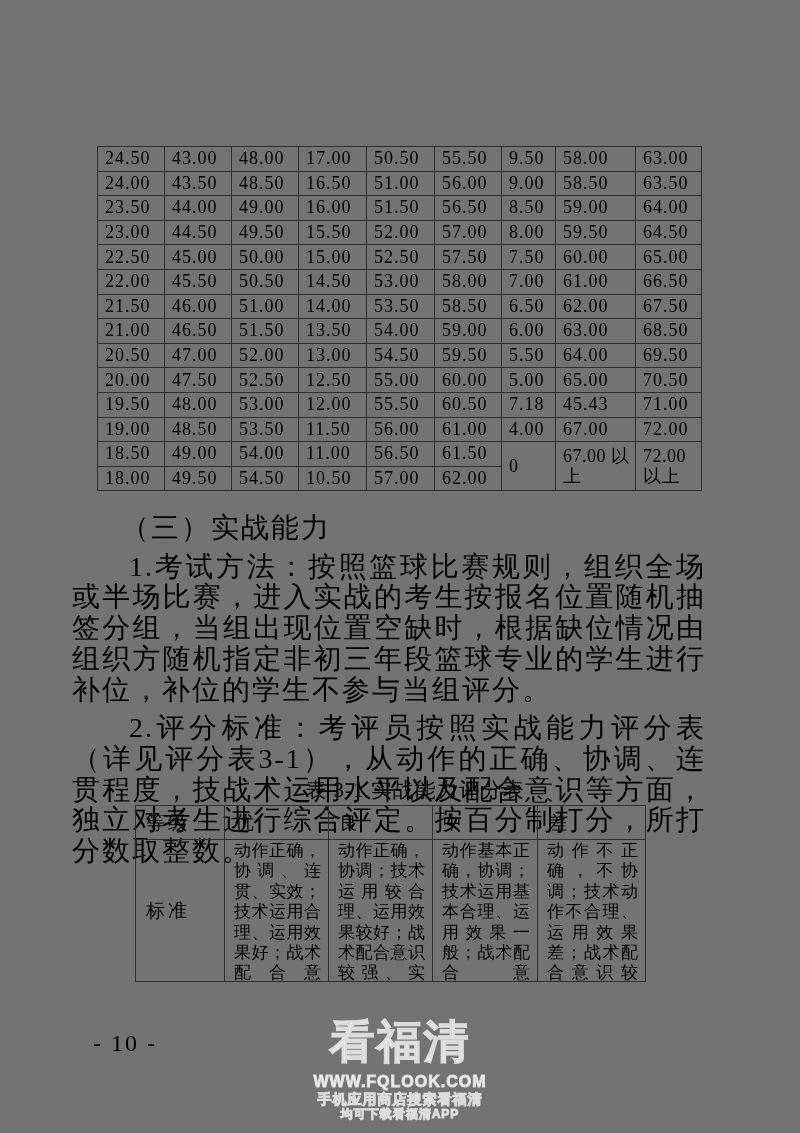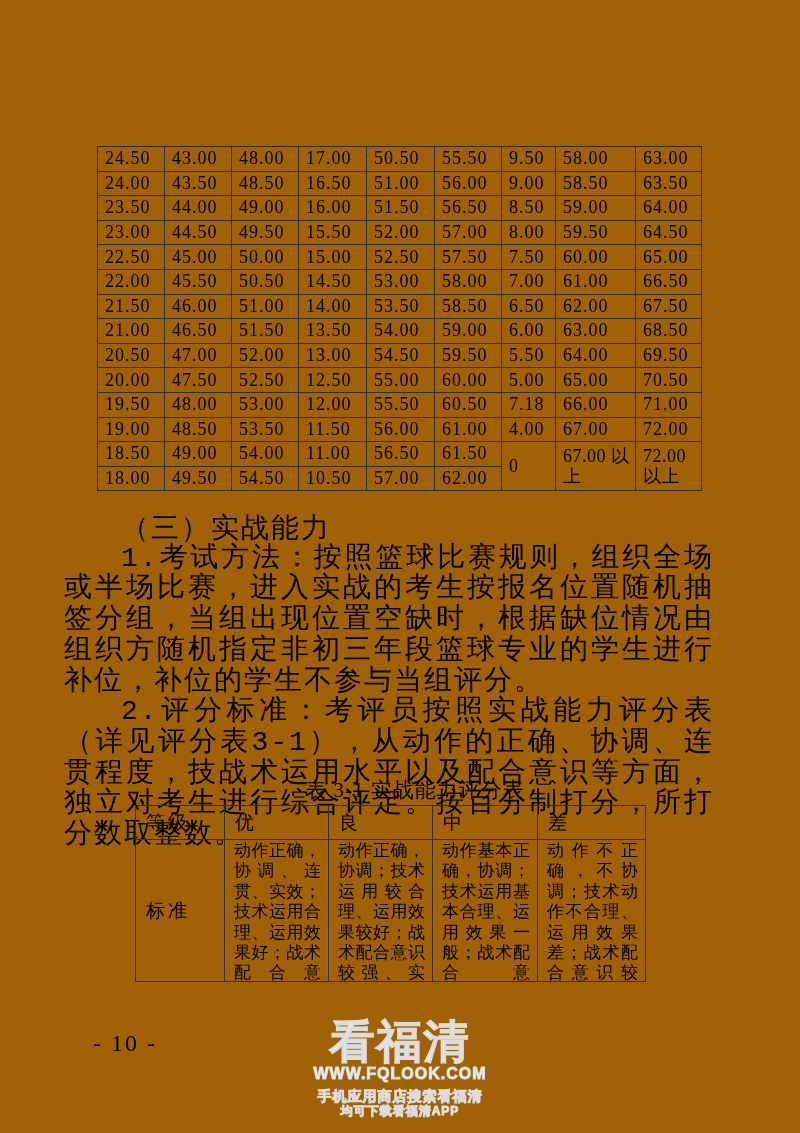--- a/index.html
+++ b/index.html
@@ -1,35 +1,35 @@
 <!DOCTYPE html>
 <html><head>
 <meta charset="utf-8">
 <style>
   html,body{margin:0;padding:0;background:#ffffff;}
   .page{
-    position:relative;width:800px;height:1133px;background:#a16207;overflow:hidden;
+    position:relative;width:800px;height:1133px;background:#737373;overflow:hidden;
     font-family:"Liberation Serif","DejaVu Serif",serif;color:#000;
   }
   
   table{border-collapse:collapse;table-layout:fixed;}
   td{border:1px solid #2f2f2f;overflow:hidden;white-space:normal;}
   .score-table{position:absolute;left:97px;top:146px;width:604px;}
   .score-table td{
     height:23.6px;padding:0 0 0 7px;font-size:18px;letter-spacing:1px;
     vertical-align:middle;line-height:21px;
   }
   .score-table td.merged{line-height:20px;letter-spacing:0.5px;}
   
   .text-block{
     position:absolute;left:64px;top:513px;width:650px;
     font-size:28px;line-height:30.7px;letter-spacing:2px;
   }
   .heading{text-indent:57px;margin:0;}
-  .para{margin:0;text-indent:57px;text-align:justify;font-family:Liberation Mono, monospace;}
+  .para{margin:8px;text-indent:57px;text-align:justify;}
   .caption{
     position:absolute;left:0;top:776px;width:830px;text-align:center;
     font-size:21px;letter-spacing:1px;
   }
   
   .rubric-table{position:absolute;left:135px;top:805px;width:510px;border-radius:20px;}
   .rubric-table td{font-size:19px;vertical-align:middle;padding:0 8px 0 10px;}
   .rubric-table tr.r-head td,.rubric-table tr.r-score td{height:33px;}
   .rubric-table td.label-col{letter-spacing:3px;}
   .rubric-table td.std{
@@ -45,22 +45,22 @@
     position:absolute;left:93px;top:1030px;font-size:24px;letter-spacing:2px;
   }
   .watermark{
     position:absolute;left:400px;top:1020px;transform:translateX(-50%);
     text-align:center;
     font-family:"Liberation Sans","DejaVu Sans",sans-serif;
     color:#f0f0f0;-webkit-text-stroke:1px #dcdcdc;font-weight:bold;
     pointer-events:none;
   }
   .wm-title{font-size:45px;line-height:44px;letter-spacing:2px;}
-  .wm-url{font-size:16px;line-height:18px;letter-spacing:1px;margin-top:1px;}
-  .wm-line1{font-size:14px;line-height:16px;margin-top:5px;letter-spacing:1px;}
+  .wm-url{font-size:16px;line-height:18px;letter-spacing:1px;margin-top:9px;}
+  .wm-line1{font-size:14px;line-height:16px;letter-spacing:1px;}
   .wm-line2{font-size:12px;line-height:15px;letter-spacing:1px;}
 </style>
 </head>
 <body>
 
 <div class="page">
 
   <table class="score-table">
     <colgroup>
       <col style="width:67px">
@@ -185,21 +185,21 @@
           <td>70.50</td>
         </tr>
         <tr>
           <td>19.50</td>
           <td>48.00</td>
           <td>53.00</td>
           <td>12.00</td>
           <td>55.50</td>
           <td>60.50</td>
           <td>7.18</td>
-          <td>66.00</td>
+          <td>45.43</td>
           <td>71.00</td>
         </tr>
         <tr>
           <td>19.00</td>
           <td>48.50</td>
           <td>53.50</td>
           <td>11.50</td>
           <td>56.00</td>
           <td>61.00</td>
           <td>4.00</td>

